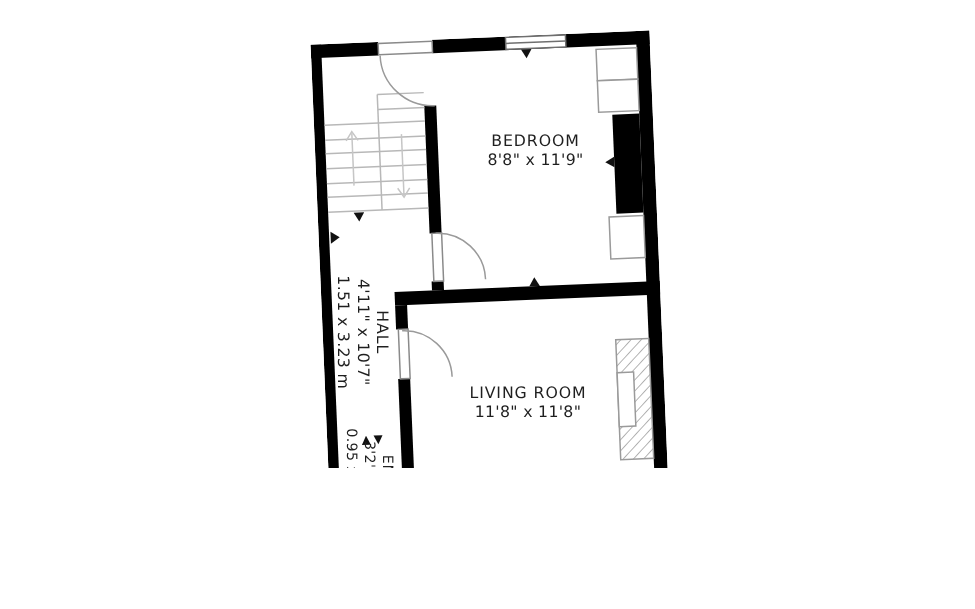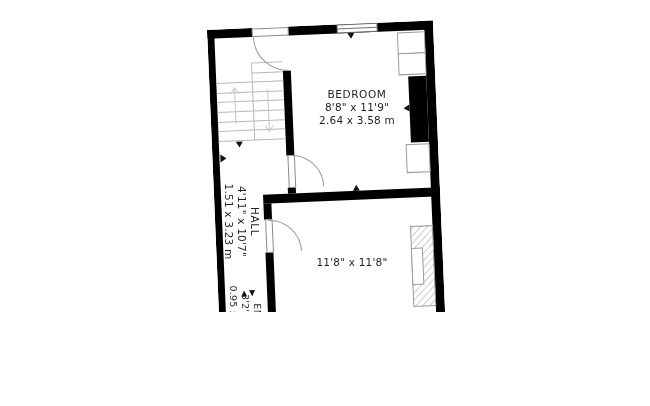--- a/index.html
+++ b/index.html
@@ -133,24 +133,24 @@
         <polygon points="23,268 29,268 26,262"></polygon>
         <polygon points="31,262 37,262 34,268"></polygon>
         <polygon points="63,285 63,292 57,288.5"></polygon>
       </g>
     </svg>
   </div>
 
   <div class="room-label" style="left:297px;top:88px;width:120px;">
     <div class="rname">BEDROOM</div>
     <div class="rdim">8'8" x 11'9"</div>
-    <div class="rdim">2.64 x 3.58 m</div>
   </div>
 
   <div class="room-label" style="left:292px;top:256px;width:120px;">
+    <div class="rname">LIVING ROOM</div>
     <div class="rdim">11'8" x 11'8"</div>
   </div>
 
   <div class="room-label vertical" style="left:186px;top:202px;width:110px;height:39px;">
     <div class="rname">HALL</div>
     <div class="rdim">4'11" x 10'7"</div>
     <div class="rdim">1.51 x 3.23 m</div>
   </div>
 
   <div class="room-label vertical small" style="left:205px;top:302px;width:80px;height:36px;">

